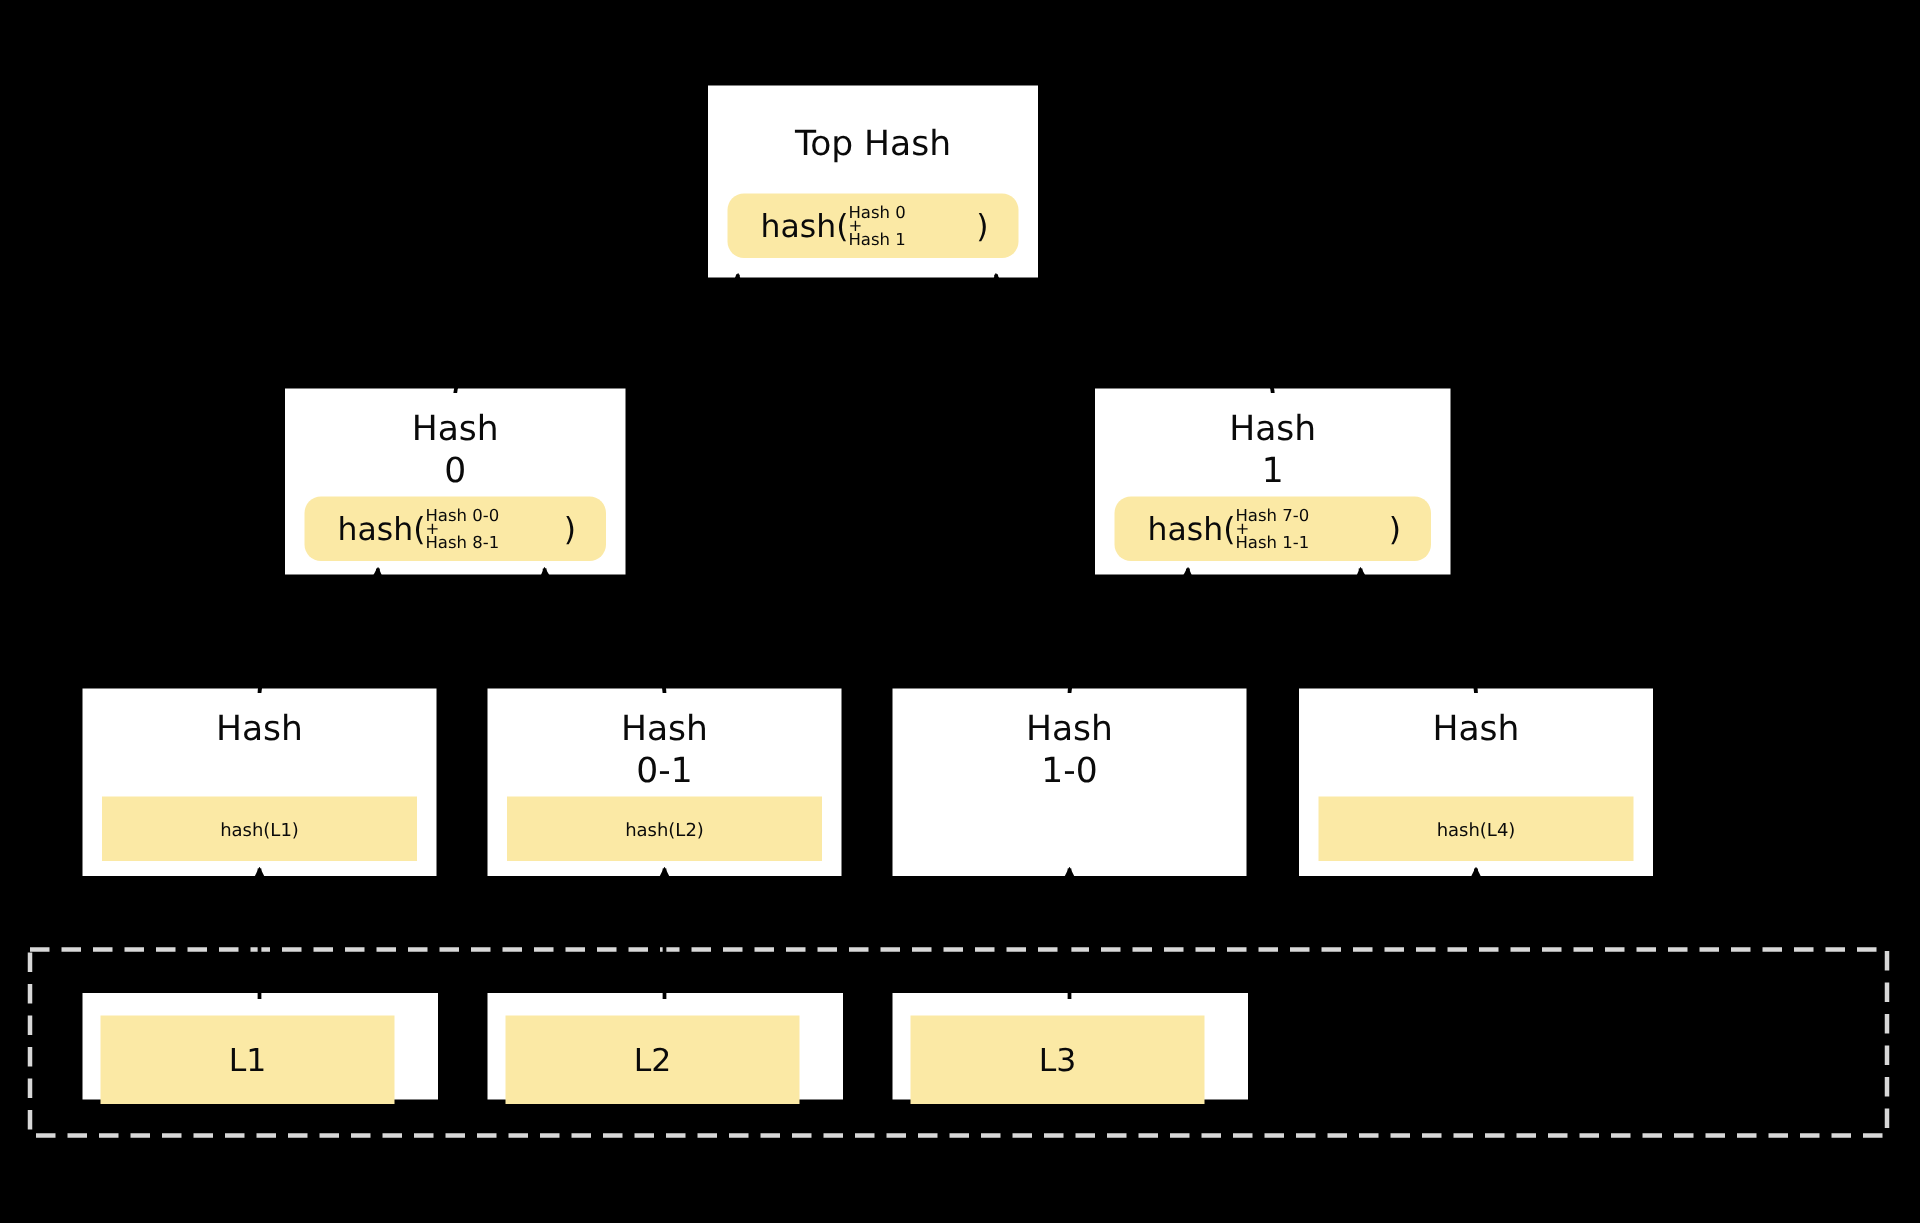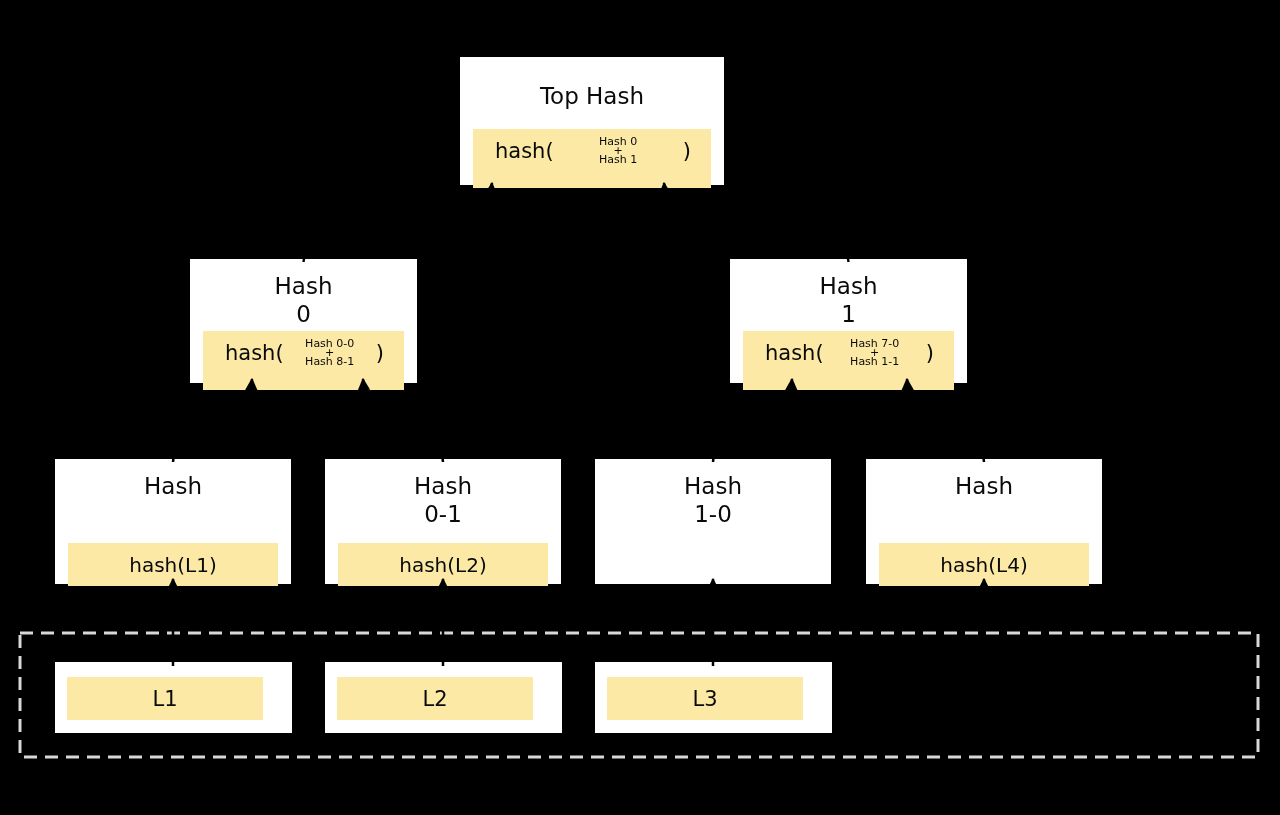--- a/index.html
+++ b/index.html
@@ -11,44 +11,44 @@
   }
   .node{position:absolute;background:var(--node_fill,#fff);}
   .title{display:block;text-align:center;font-size:23px;line-height:28px;padding-top:13px;}
   .node.single .title{padding-top:25px;}
   .title span{display:block;}
   .hashbox{
     position:absolute;left:13px;right:13px;top:72px;height:43px;
     background:var(--highlight_fill,#fbe9a5);
     display:flex;align-items:center;
   }
-  .hashbox.expr{padding:0 20px 16px 22px;}
+  .hashbox.expr{padding:0 20px 0 22px;border-radius:11px;}
   .fn{font-size:21px;white-space:nowrap;}
-  .stack{flex:1;display:flex;flex-direction:column;align-items:center;font-size:11px;line-height:9px;}
-  .hashbox.simple{justify-content:center;font-size:20px;margin-top:12px;}
+  .stack{flex:1;display:flex;flex-direction:column;font-size:11px;line-height:9px;}
+  .hashbox.simple{justify-content:center;font-size:12px;}
   .block{position:absolute;background:var(--node_fill,#fff);}
   .blockfill{
-    position:absolute;left:12px;right:29px;top:15px;height:43px;
+    position:absolute;left:12px;right:29px;top:15px;height:59px;
     background:var(--highlight_fill,#fbe9a5);
     display:flex;align-items:center;justify-content:center;font-size:21px;
   }
   .overlay{position:absolute;left:0;top:0;z-index:5;pointer-events:none;}
   .arrow{fill:none;stroke:var(--arrow_color,#000);stroke-width:2.5px;}
   .arrowhead{fill:var(--arrow_color,#000);}
   .dashed{
     fill:none;stroke:var(--dashed_border_color,#d8d8d8);
     stroke-width:3px;stroke-dasharray:13 8;
   }
 </style>
 </head>
 <body>
 
 <div id="stage">
 
-  <div class="node single" style="left:460px;top:57px;width:264px;height:128px">
+  <div class="node single" style="left:472px;top:57px;width:220px;height:128px">
     <div class="title">
       <span>Top Hash</span>
     </div>
     <div class="hashbox expr">
       <span class="fn">hash(</span>
       <span class="stack">
         <span>Hash 0</span>
         <span>+</span>
         <span>Hash 1</span>
       </span>

